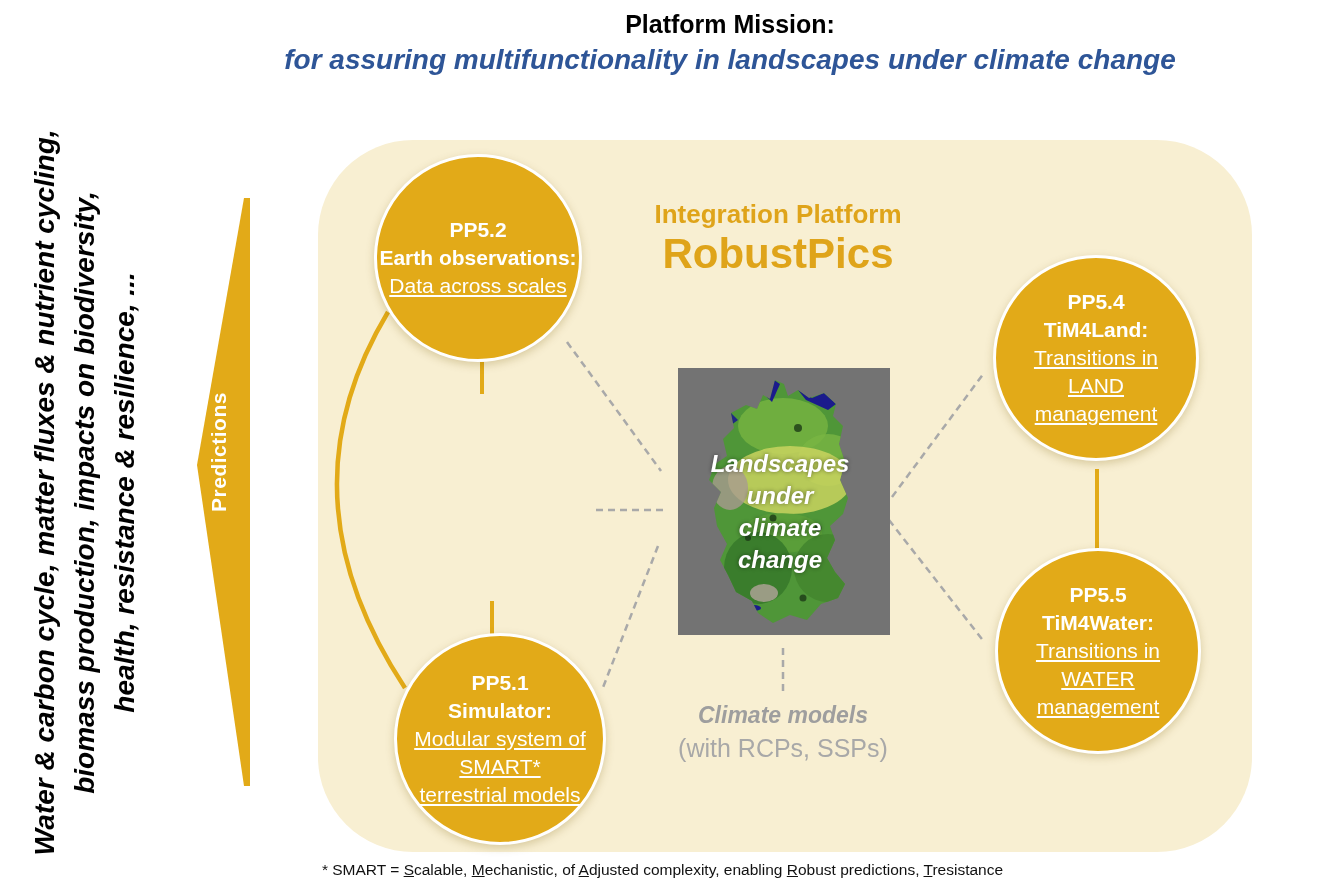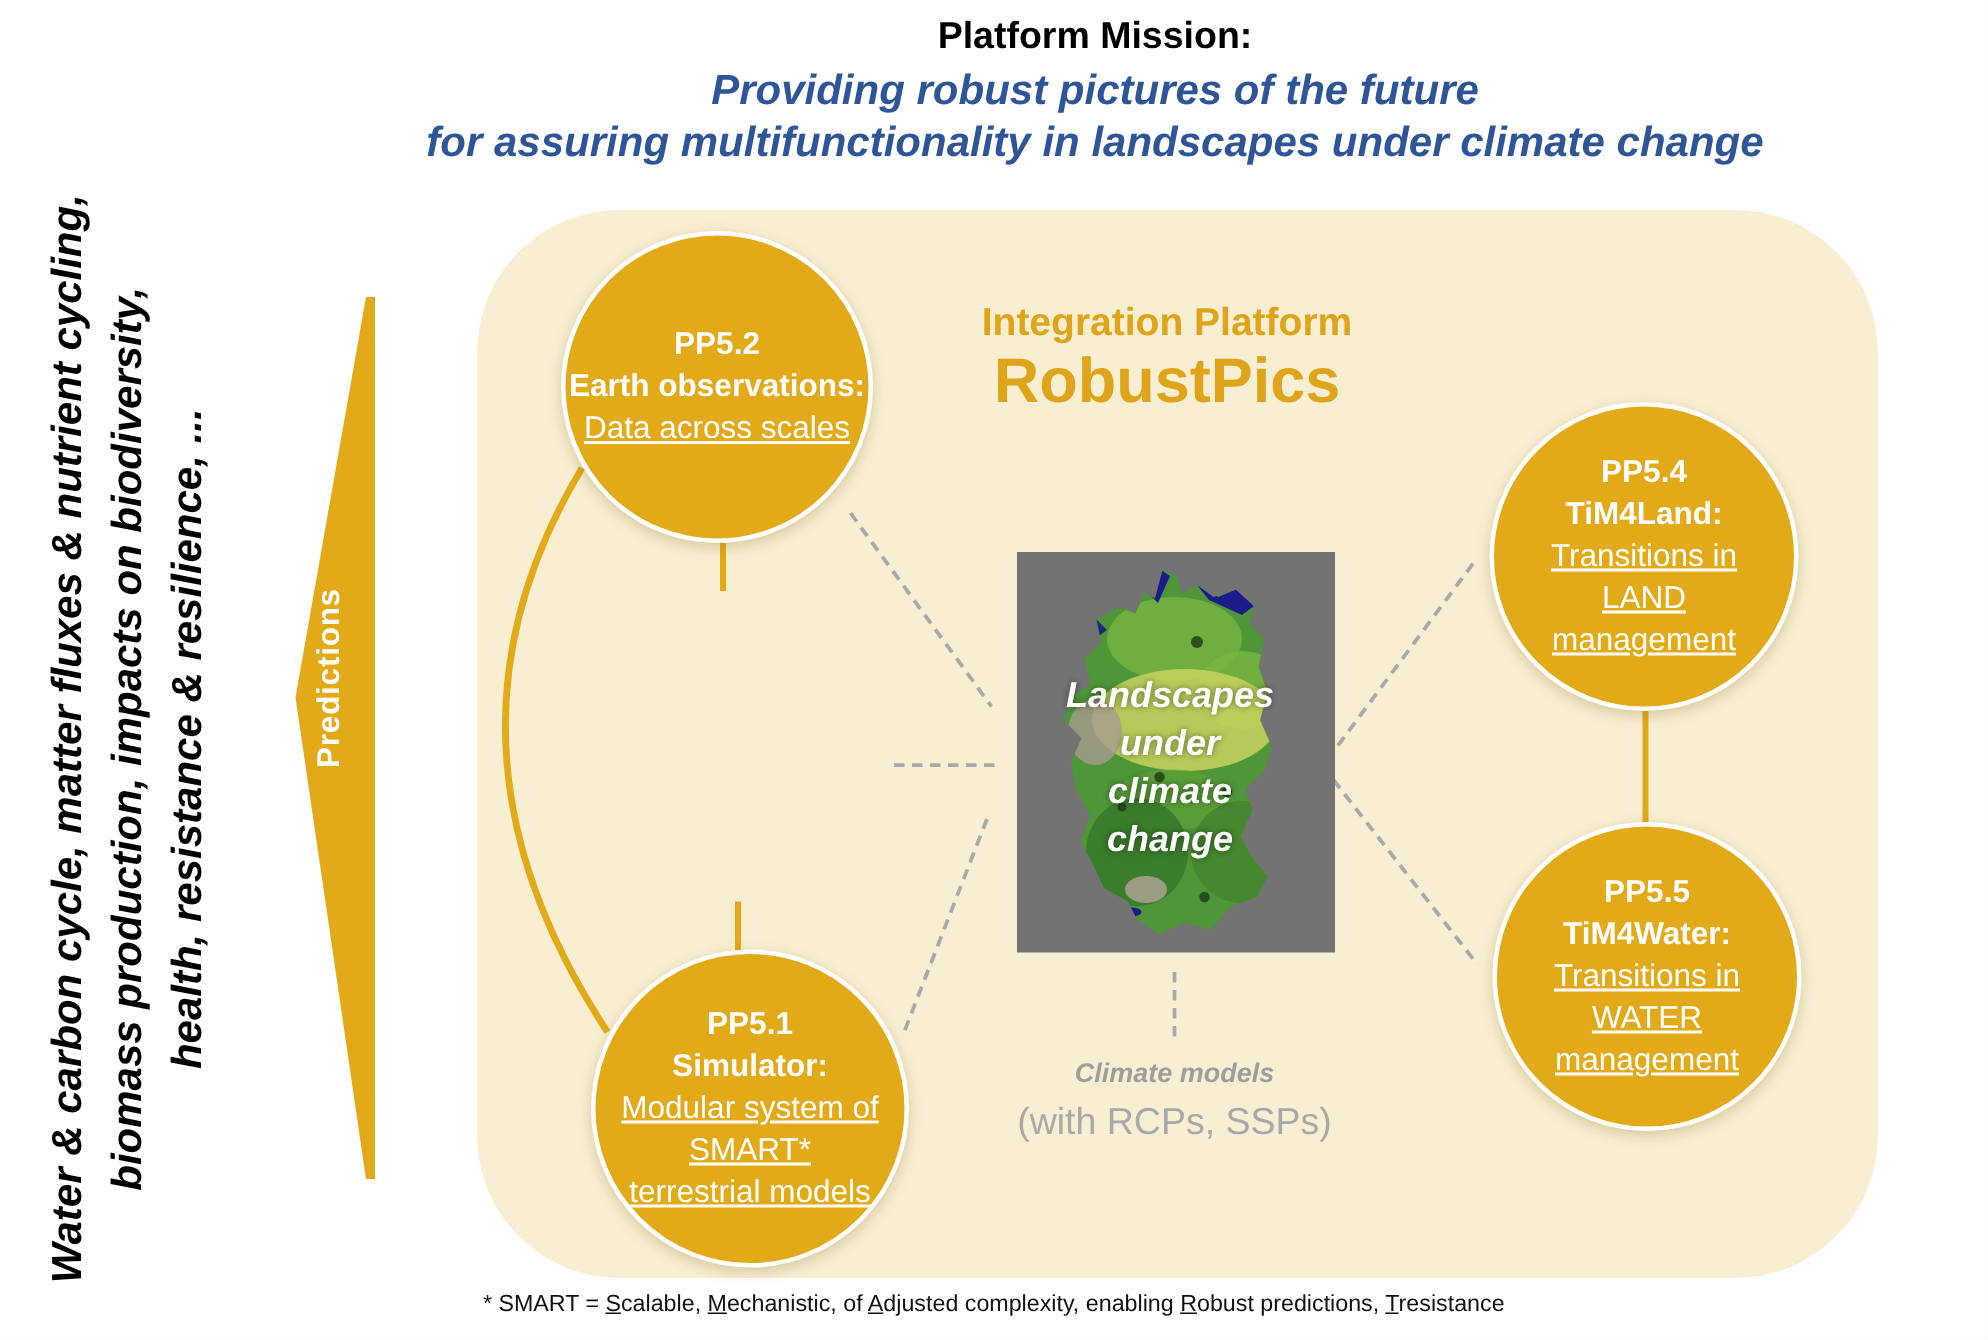--- a/index.html
+++ b/index.html
@@ -37,49 +37,48 @@
     position:absolute; border-radius:50%; background:#e2aa18; border:3px solid #ffffff;
     box-shadow:0 3px 9px rgba(120,90,0,.25);
     display:flex; flex-direction:column; justify-content:center; align-items:center;
     text-align:center; color:#ffffff; z-index:3; box-sizing:border-box;
   }
   .circle .code,.circle .heading{font-size:21px; font-weight:bold; line-height:28px;}
   .circle .body-line{font-size:21px; line-height:28px;text-decoration:underline;}
   .c-pp52{left:374px; top:154px; width:208px; height:208px;}
   .c-pp53{left:388px; top:393px; width:208px; height:208px;}
   .c-pp51{left:394px; top:633px; width:212px; height:212px;}
-  .c-pp54{left:993px; top:268px; width:206px; height:206px;}
+  .c-pp54{left:993px; top:255px; width:206px; height:206px;}
   .c-pp55{left:995px; top:548px; width:206px; height:206px;}
   
   .map{position:absolute; left:678px; top:368px; width:212px; height:267px; background:#737373; z-index:3;}
   .map svg{position:absolute; left:0; top:0;}
   .map-caption{
     position:absolute; left:0; top:80px; width:204px; text-align:center; z-index:4;
     color:#ffffff; font-size:24px; font-weight:bold; font-style:italic; line-height:32px;
     text-shadow:0 0 4px rgba(0,0,0,.45);
   }
   
   .climate{position:absolute; left:633px; top:699px; width:300px; text-align:center; z-index:3;}
-  .climate-title{font-size:18px; font-weight:bold; font-style:italic; color:#9e9e9e; line-height:33px;}
+  .climate-title{font-size:23px; font-weight:bold; font-style:italic; color:#9e9e9e; line-height:33px;}
   .climate-sub{font-size:25px; color:#a8a8a8; line-height:32px;}
   
   .footnote{
     position:absolute; left:0; top:861px; width:1325px; text-align:center;
     font-size:15.5px; color:#111; z-index:3;
   }
   .footnote span.u{text-decoration:underline;}
 </style>
 </head>
 <body>
 
 <div class="slide">
 
   <div class="mission">
     <div class="mission-title">Platform Mission:</div>
-    <div class="mission-line">Providing robust pictures of the future</div>
     <div class="mission-line">for assuring multifunctionality in landscapes under climate change</div>
   </div>
 
   <div class="rot-wrap">
     <div class="rot-inner">
       <div class="rot-line">Water &amp; carbon cycle, matter fluxes &amp; nutrient cycling,</div>
       <div class="rot-line">biomass production, impacts on biodiversity,</div>
       <div class="rot-line">health, resistance &amp; resilience, ...</div>
     </div>
   </div>

